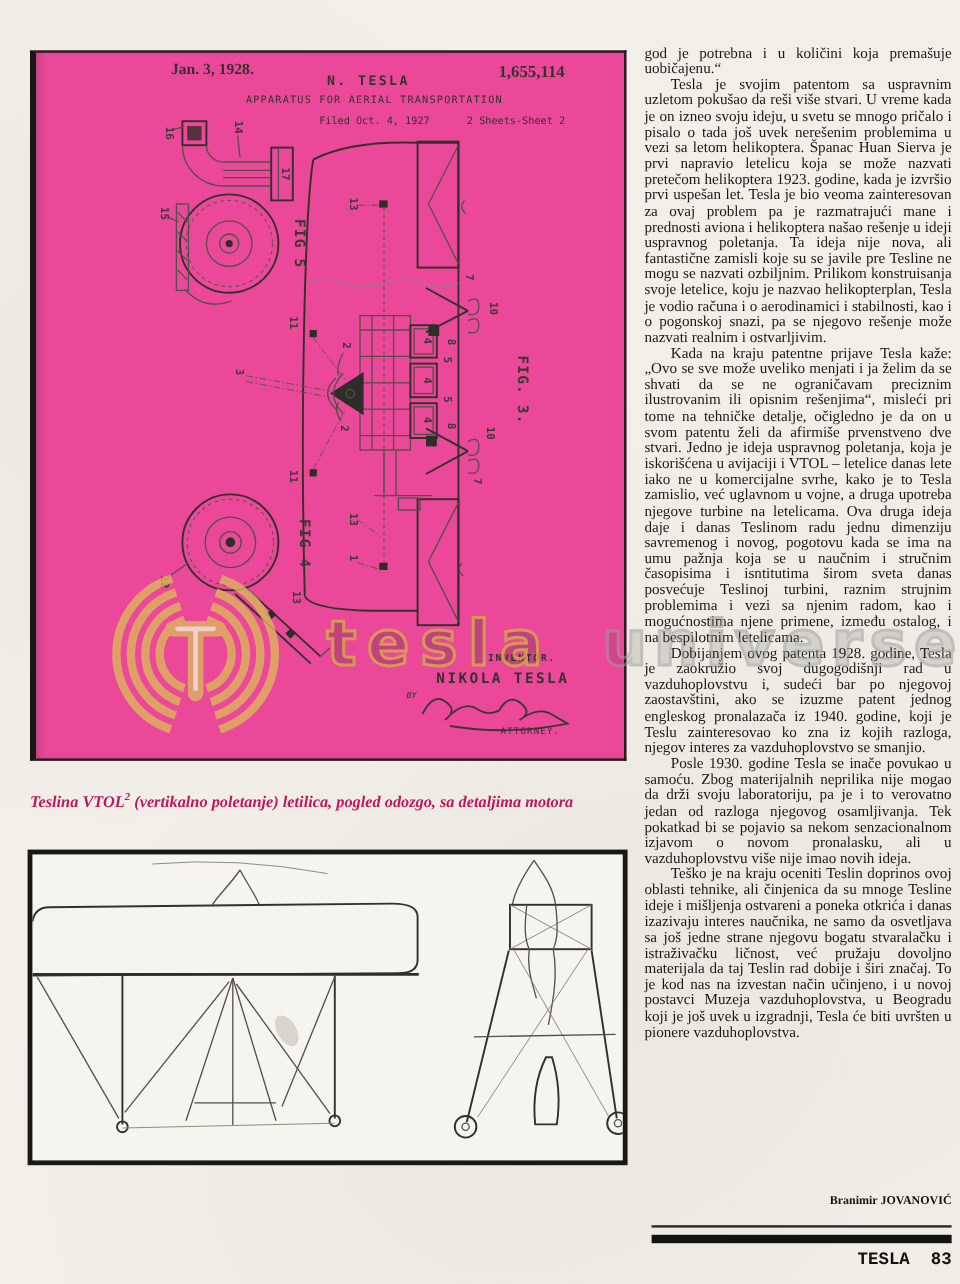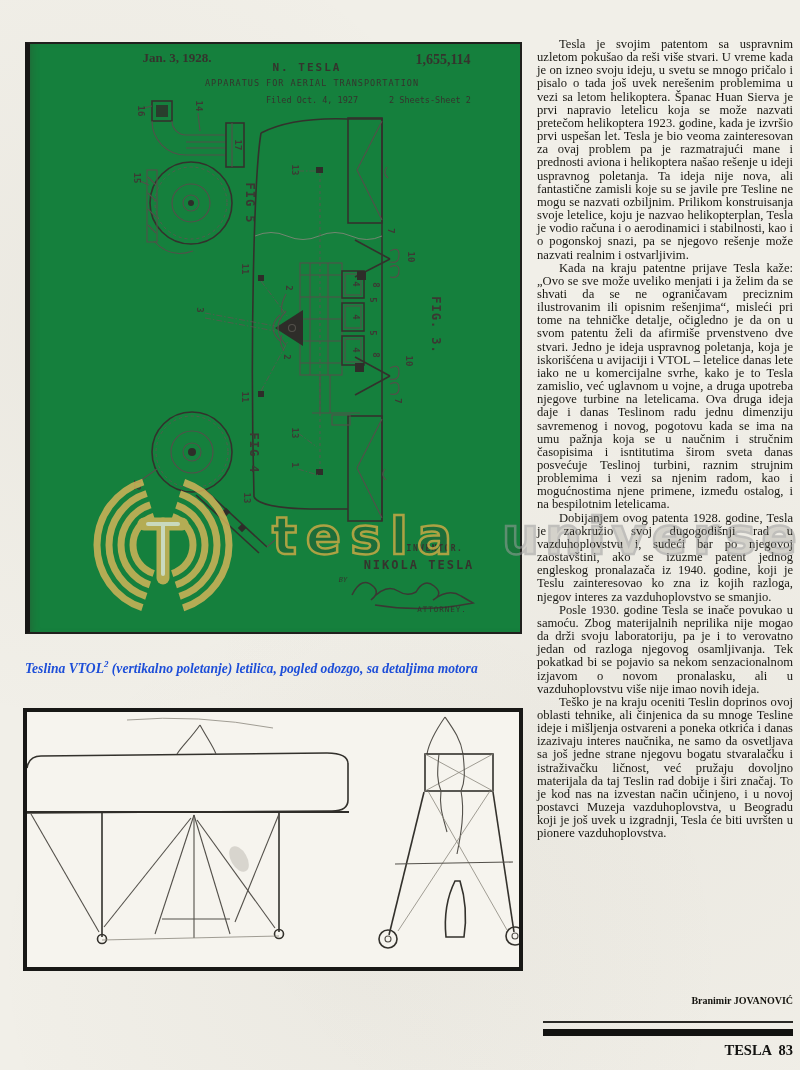--- a/index.html
+++ b/index.html
@@ -15,41 +15,41 @@
     background:
       radial-gradient(circle at 12% 30%, rgba(120,110,90,.05), transparent 40%),
       radial-gradient(circle at 80% 70%, rgba(120,110,90,.05), transparent 45%),
       radial-gradient(circle at 45% 90%, rgba(100,95,80,.04), transparent 35%);
   }
 
   .patent-box{
     position:absolute;left:25px;top:42px;width:497px;height:592px;
     box-sizing:border-box;
     border:2px solid #20201d;border-left:5px solid #171715;
-    background:#15803d;
+    background:#ec4899;
     box-shadow:inset 6px 0 10px -6px rgba(60,55,45,.45);
   }
   .patent-box svg{display:block;width:100%;height:100%;}
 
   svg text{fill:#35332d;}
   .t-mono{font-family:"DejaVu Sans Mono", monospace;}
   .t-serifb{font-family:"Liberation Serif", serif;font-weight:bold;}
   .draw{stroke:#53504a;fill:none;stroke-width:1.1;}
   .draw-bold{stroke:#33312c;fill:none;stroke-width:1.6;}
   .dark{fill:#2e2d29;stroke:none;}
   .dashdot{stroke:#5a574f;fill:none;stroke-width:.8;stroke-dasharray:6 2 1.5 2;}
   .dashed{stroke:#5a574f;fill:none;stroke-width:.9;stroke-dasharray:3 3;}
   .faint{stroke:#8a867c;fill:none;stroke-width:.8;}
   .part-num{font-family:"DejaVu Sans Mono", monospace;font-size:9px;font-weight:bold;fill:#3c3a34;}
   .fig-label{font-family:"DejaVu Sans Mono", monospace;font-size:12px;font-weight:bold;letter-spacing:1px;fill:#3a3832;}
 
   .caption{
     position:absolute;left:25px;top:642px;width:494px;
     font-weight:bold;font-style:italic;font-size:13.6px;line-height:16px;
-    text-align:justify;color:#1d4ed8;
+    text-align:justify;color:#be185d;
   }
   .caption sup{font-size:9px;}
 
   .bottom-box{
     position:absolute;left:23px;top:708px;width:500px;height:263px;
     box-sizing:border-box;border:4px solid #181816;background:#f6f4ee;
   }
   .bottom-box svg{display:block;width:100%;height:100%;}
 
   .article{
@@ -62,21 +62,21 @@
 
   .author{
     position:absolute;left:543px;top:995px;width:250px;
     text-align:right;font-weight:bold;font-size:10px;color:#15140f;
     font-family:"Liberation Serif", serif;
   }
   .rule-thin{position:absolute;left:543px;top:1021px;width:250px;height:2px;background:#2a2925;}
   .rule-thick{position:absolute;left:543px;top:1029px;width:250px;height:7px;background:#121210;}
   .page-tag{
     position:absolute;left:543px;top:1042px;width:250px;text-align:right;
-    font-family:Liberation Serif, serif;font-weight:bold;font-size:14.5px;
+    font-family:Liberation Mono, monospace;font-weight:bold;font-size:14.5px;
     color:#121210;white-space:pre;
   }
 
   .watermark{
     position:absolute;left:60px;top:478px;width:740px;height:145px;
     pointer-events:none;z-index:5;
   }
   .wm-text{
     font-family:"DejaVu Sans", sans-serif;font-weight:bold;font-size:52px;
   }
@@ -300,20 +300,21 @@
       <line class="draw" x1="368" y1="152" x2="486" y2="150"></line>
       <circle class="draw-bold" cx="361" cy="227" r="9"></circle>
       <circle class="draw" cx="361" cy="227" r="3"></circle>
       <circle class="draw-bold" cx="488" cy="224" r="9"></circle>
       <circle class="draw" cx="488" cy="224" r="3"></circle>
     </g>
   </svg>
 </div>
 
 <div class="article">
+  <p class="no-indent">god je potrebna i u količini koja premašuje uobičajenu.“</p>
   <p>Tesla je svojim patentom sa uspravnim uzletom pokušao da reši više stvari. U vreme kada je on izneo svoju ideju, u svetu se mnogo pričalo i pisalo o tada još uvek nerešenim problemima u vezi sa letom helikoptera. Španac Huan Sierva je prvi napravio letelicu koja se može nazvati pretečom helikoptera 1923. godine, kada je izvršio prvi uspešan let. Tesla je bio veoma zainteresovan za ovaj problem pa je razmatrajući mane i prednosti aviona i helikoptera našao rešenje u ideji uspravnog poletanja. Ta ideja nije nova, ali fantastične zamisli koje su se javile pre Tesline ne mogu se nazvati ozbiljnim. Prilikom konstruisanja svoje letelice, koju je nazvao helikopterplan, Tesla je vodio računa i o aerodinamici i stabilnosti, kao i o pogonskoj snazi, pa se njegovo rešenje može nazvati realnim i ostvarljivim.</p>
   <p>Kada na kraju patentne prijave Tesla kaže: „Ovo se sve može uveliko menjati i ja želim da se shvati da se ne ograničavam preciznim ilustrovanim ili opisnim rešenjima“, misleći pri tome na tehničke detalje, očigledno je da on u svom patentu želi da afirmiše prvenstveno dve stvari. Jedno je ideja uspravnog poletanja, koja je iskorišćena u avijaciji i VTOL – letelice danas lete iako ne u komercijalne svrhe, kako je to Tesla zamislio, već uglavnom u vojne, a druga upotreba njegove turbine na letelicama. Ova druga ideja daje i danas Teslinom radu jednu dimenziju savremenog i novog, pogotovu kada se ima na umu pažnja koja se u naučnim i stručnim časopisima i isntitutima širom sveta danas posvećuje Teslinoj turbini, raznim strujnim problemima i vezi sa njenim radom, kao i mogućnostima njene primene, između ostalog, i na bespilotnim letelicama.</p>
   <p>Dobijanjem ovog patenta 1928. godine, Tesla je zaokružio svoj dugogodišnji rad u vazduhoplovstvu i, sudeći bar po njegovoj zaostavštini, ako se izuzme patent jednog engleskog pronalazača iz 1940. godine, koji je Teslu zainteresovao ko zna iz kojih razloga, njegov interes za vazduhoplovstvo se smanjio.</p>
   <p>Posle 1930. godine Tesla se inače povukao u samoću. Zbog materijalnih neprilika nije mogao da drži svoju laboratoriju, pa je i to verovatno jedan od razloga njegovog osamljivanja. Tek pokatkad bi se pojavio sa nekom senzacionalnom izjavom o novom pronalasku, ali u vazduhoplovstvu više nije imao novih ideja.</p>
   <p>Teško je na kraju oceniti Teslin doprinos ovoj oblasti tehnike, ali činjenica da su mnoge Tesline ideje i mišljenja ostvareni a poneka otkrića i danas izazivaju interes naučnika, ne samo da osvetljava sa još jedne strane njegovu bogatu stvaralačku i istraživačku ličnost, već pružaju dovoljno materijala da taj Teslin rad dobije i širi značaj. To je kod nas na izvestan način učinjeno, i u novoj postavci Muzeja vazduhoplovstva, u Beogradu koji je još uvek u izgradnji, Tesla će biti uvršten u pionere vazduhoplovstva.</p>
 </div>
 
 <div class="author">Branimir JOVANOVIĆ</div>
 <div class="rule-thin"></div>
 <div class="rule-thick"></div>

